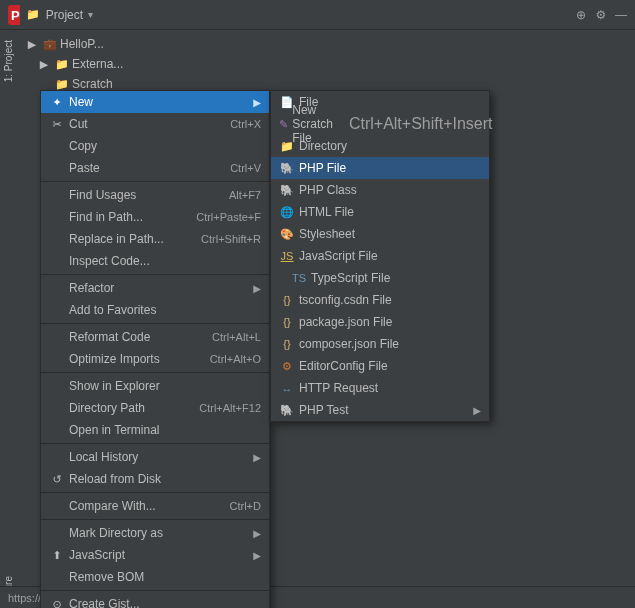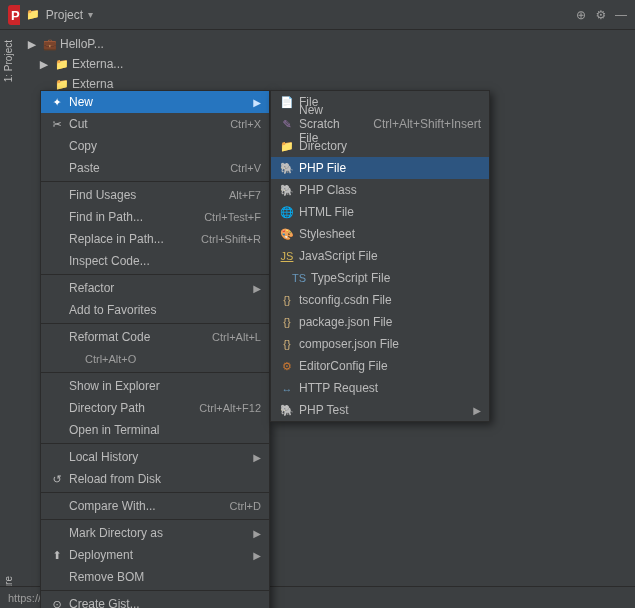--- a/index.html
+++ b/index.html
@@ -262,21 +262,21 @@
       <span>HelloP...</span>
     </div>
     <div class="tree-item tree-indent-1">
       <span class="tree-icon">▶</span>
       <span class="tree-icon folder-icon">📁</span>
       <span>Externa...</span>
     </div>
     <div class="tree-item tree-indent-1">
       <span class="tree-icon" style="color:transparent">▶</span>
       <span class="tree-icon folder-icon">📁</span>
-      <span>Externa</span>
+      <span>Scratch</span>
     </div>
   </div>
 </div>
 
 <div class="context-menu" style="top:90px;left:40px;">
   <div class="cm-item highlighted">
     <span class="cm-icon">✦</span>
     <span class="cm-label">New</span>
     <span class="cm-arrow">▶</span>
   </div>
@@ -296,21 +296,21 @@
   </div>
   <div class="cm-separator"></div>
   <div class="cm-item">
     <span class="cm-icon"> </span>
     <span class="cm-label">Find Usages</span>
     <span class="cm-shortcut">Alt+F7</span>
   </div>
   <div class="cm-item">
     <span class="cm-icon"> </span>
     <span class="cm-label">Find in Path...</span>
-    <span class="cm-shortcut">Ctrl+Test+F</span>
+    <span class="cm-shortcut">Ctrl+Paste+F</span>
   </div>
   <div class="cm-item">
     <span class="cm-icon"> </span>
     <span class="cm-label">Replace in Path...</span>
     <span class="cm-shortcut">Ctrl+Shift+R</span>
   </div>
   <div class="cm-item">
     <span class="cm-icon"> </span>
     <span class="cm-label">Inspect Code...</span>
   </div>
@@ -325,20 +325,21 @@
     <span class="cm-label">Add to Favorites</span>
   </div>
   <div class="cm-separator"></div>
   <div class="cm-item">
     <span class="cm-icon"> </span>
     <span class="cm-label">Reformat Code</span>
     <span class="cm-shortcut">Ctrl+Alt+L</span>
   </div>
   <div class="cm-item">
     <span class="cm-icon"> </span>
+    <span class="cm-label">Optimize Imports</span>
     <span class="cm-shortcut">Ctrl+Alt+O</span>
   </div>
   <div class="cm-separator"></div>
   <div class="cm-item">
     <span class="cm-icon"> </span>
     <span class="cm-label">Show in Explorer</span>
   </div>
   <div class="cm-item">
     <span class="cm-icon"> </span>
     <span class="cm-label">Directory Path</span>
@@ -365,21 +366,21 @@
     <span class="cm-shortcut">Ctrl+D</span>
   </div>
   <div class="cm-separator"></div>
   <div class="cm-item">
     <span class="cm-icon"> </span>
     <span class="cm-label">Mark Directory as</span>
     <span class="cm-arrow">▶</span>
   </div>
   <div class="cm-item">
     <span class="cm-icon">⬆</span>
-    <span class="cm-label">Deployment</span>
+    <span class="cm-label">JavaScript</span>
     <span class="cm-arrow">▶</span>
   </div>
   <div class="cm-item">
     <span class="cm-icon"> </span>
     <span class="cm-label">Remove BOM</span>
   </div>
   <div class="cm-separator"></div>
   <div class="cm-item">
     <span class="cm-icon">⊙</span>
     <span class="cm-label">Create Gist...</span>
@@ -388,21 +389,21 @@
 </div>
 
 <div class="submenu" style="top:90px;left:270px;">
   <div class="cm-item">
     <span class="cm-icon file-icon">📄</span>
     <span class="cm-label">File</span>
   </div>
   <div class="cm-item">
     <span class="cm-icon" style="color:#9876aa;">✎</span>
     <span class="cm-label">New Scratch File</span>
-    <span class="cm-shortcut" style="font-size:12px;">Ctrl+Alt+Shift+Insert</span>
+    <span class="cm-shortcut" style="font-size:16px;">Ctrl+Alt+Shift+Insert</span>
   </div>
   <div class="cm-item">
     <span class="cm-icon folder-icon">📁</span>
     <span class="cm-label">Directory</span>
   </div>
   <div class="cm-item selected" style="background:#2d5580;color:#fff;">
     <span class="cm-icon php-icon">🐘</span>
     <span class="cm-label">PHP File</span>
   </div>
   <div class="cm-item">

